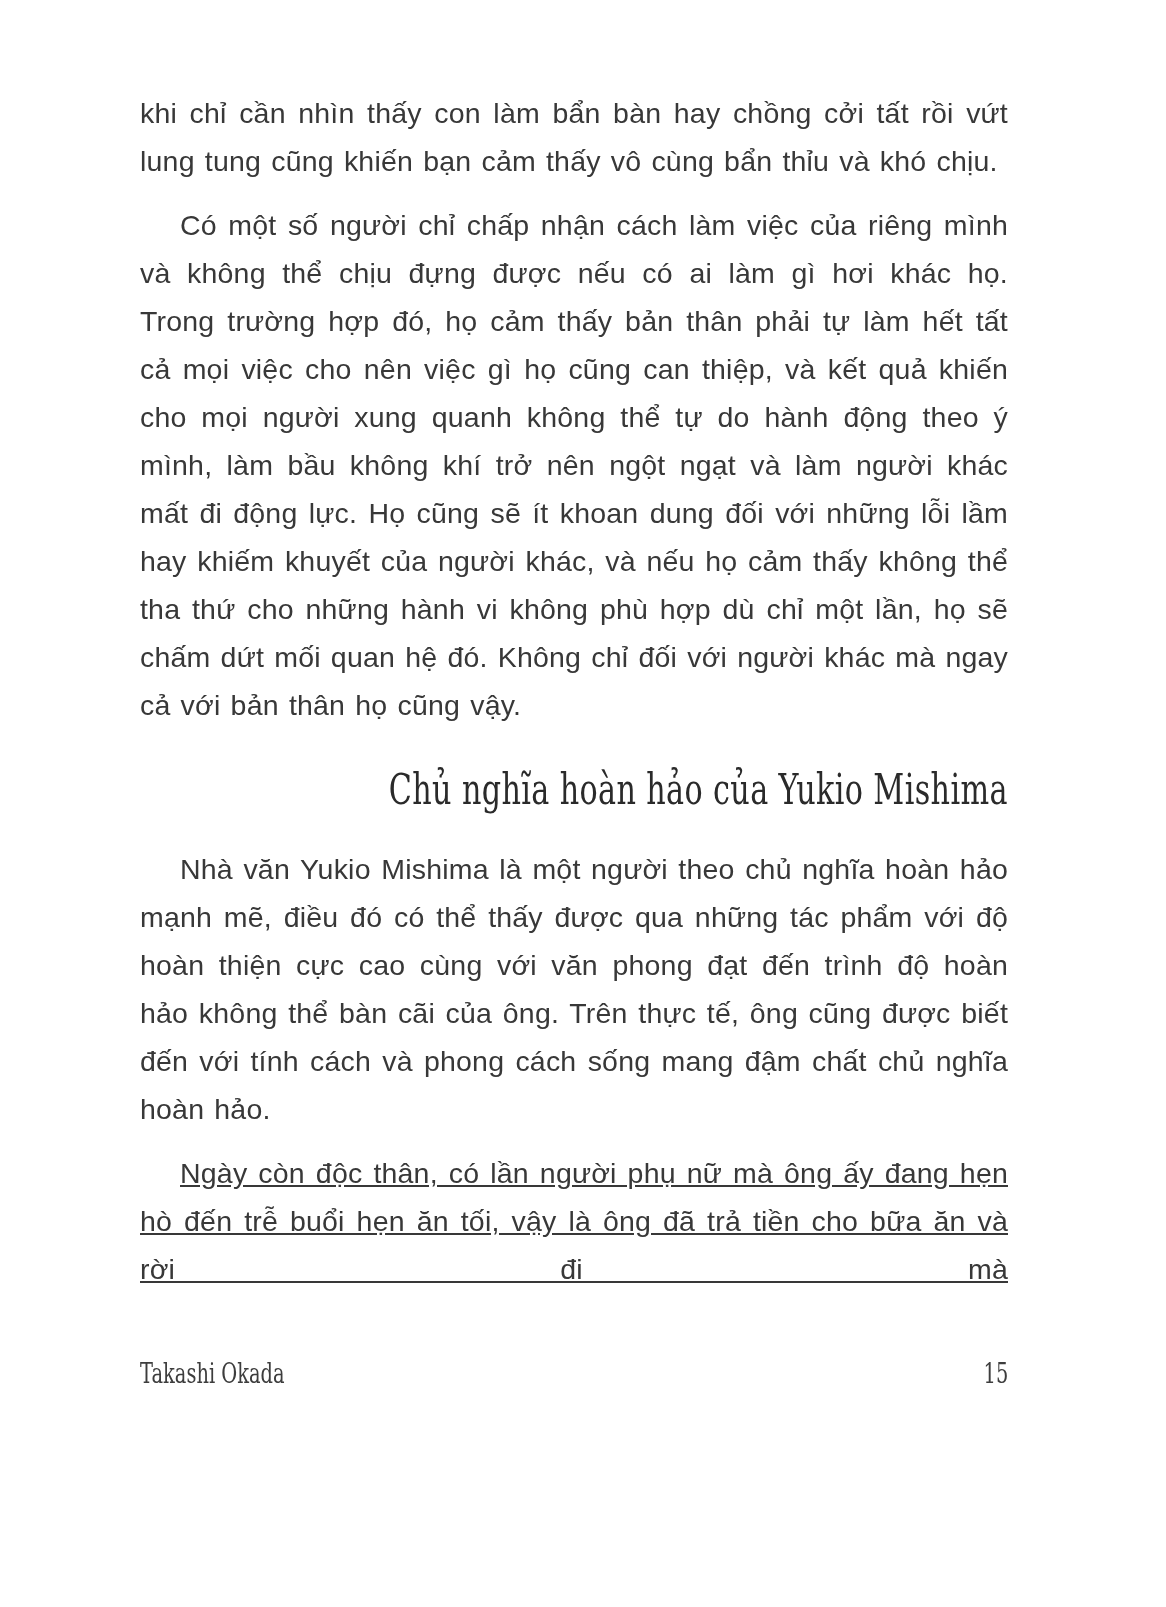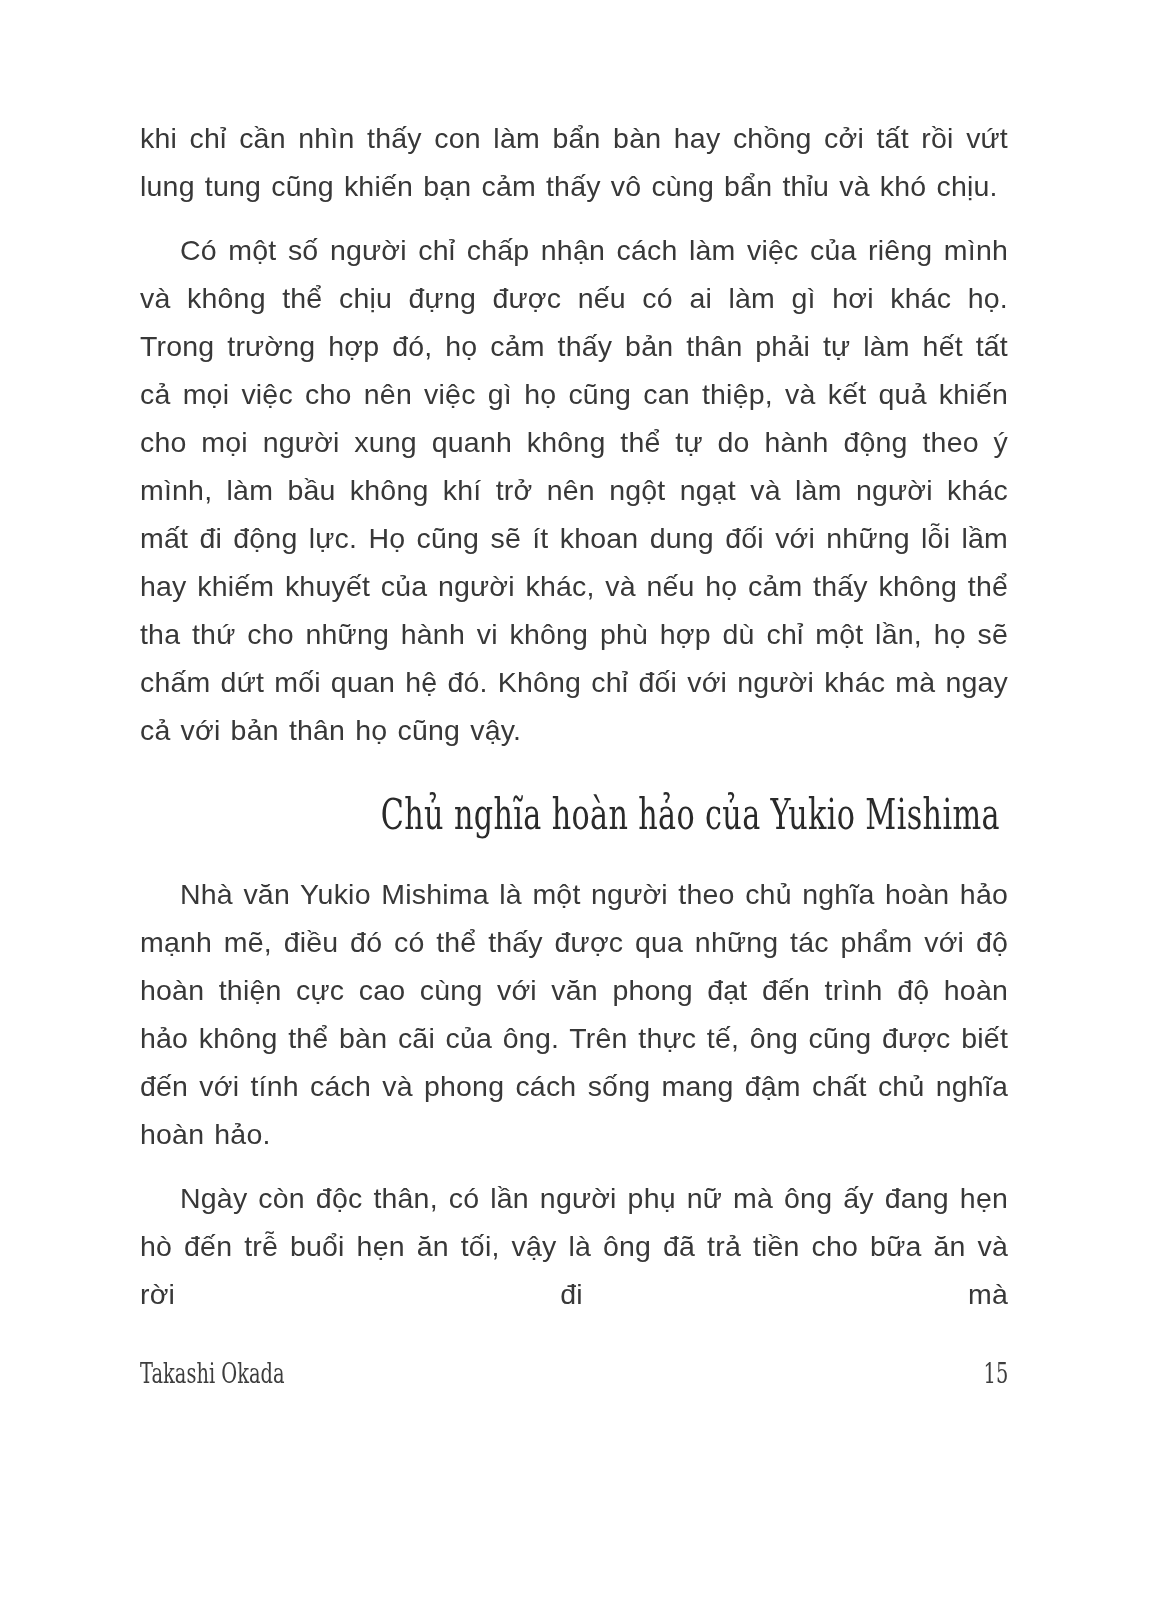--- a/index.html
+++ b/index.html
@@ -11,43 +11,44 @@
     width: 1166px;
     height: 1607px;
     font-family: "Liberation Sans", sans-serif;
     overflow: hidden;
   }
   .page {
     position: relative;
     width: 1166px;
     height: 1386px;
     box-sizing: border-box;
-    padding: 114px 158px 0 140px;
+    padding: 89px 158px 0 140px;
     background: #ffffff;
     color: #383838;
   }
   .para {
     font-size: 28.5px;
     line-height: 48px;
     margin: 0 0 16px 0;
     text-align: justify;
     word-spacing: 2px;
     letter-spacing: 0.2px;
     hyphens: none;
   }
   .para.indent {
     text-indent: 40px;
   }
   .para.cont-next {
     text-align-last: justify;
     margin-bottom: 16px;
+    text-decoration: underline;
   }
   .heading {
     margin: 38px 0 32px 0;
-    text-align: left;
+    text-align: right;
     font-weight: normal;
   }
   .condensed {
     font-family: "DejaVu Serif", serif;
     font-weight: normal;
     color: #2a2a2a;
     display: inline-block;
     transform: scaleX(0.72);
   }
   .heading .condensed {

